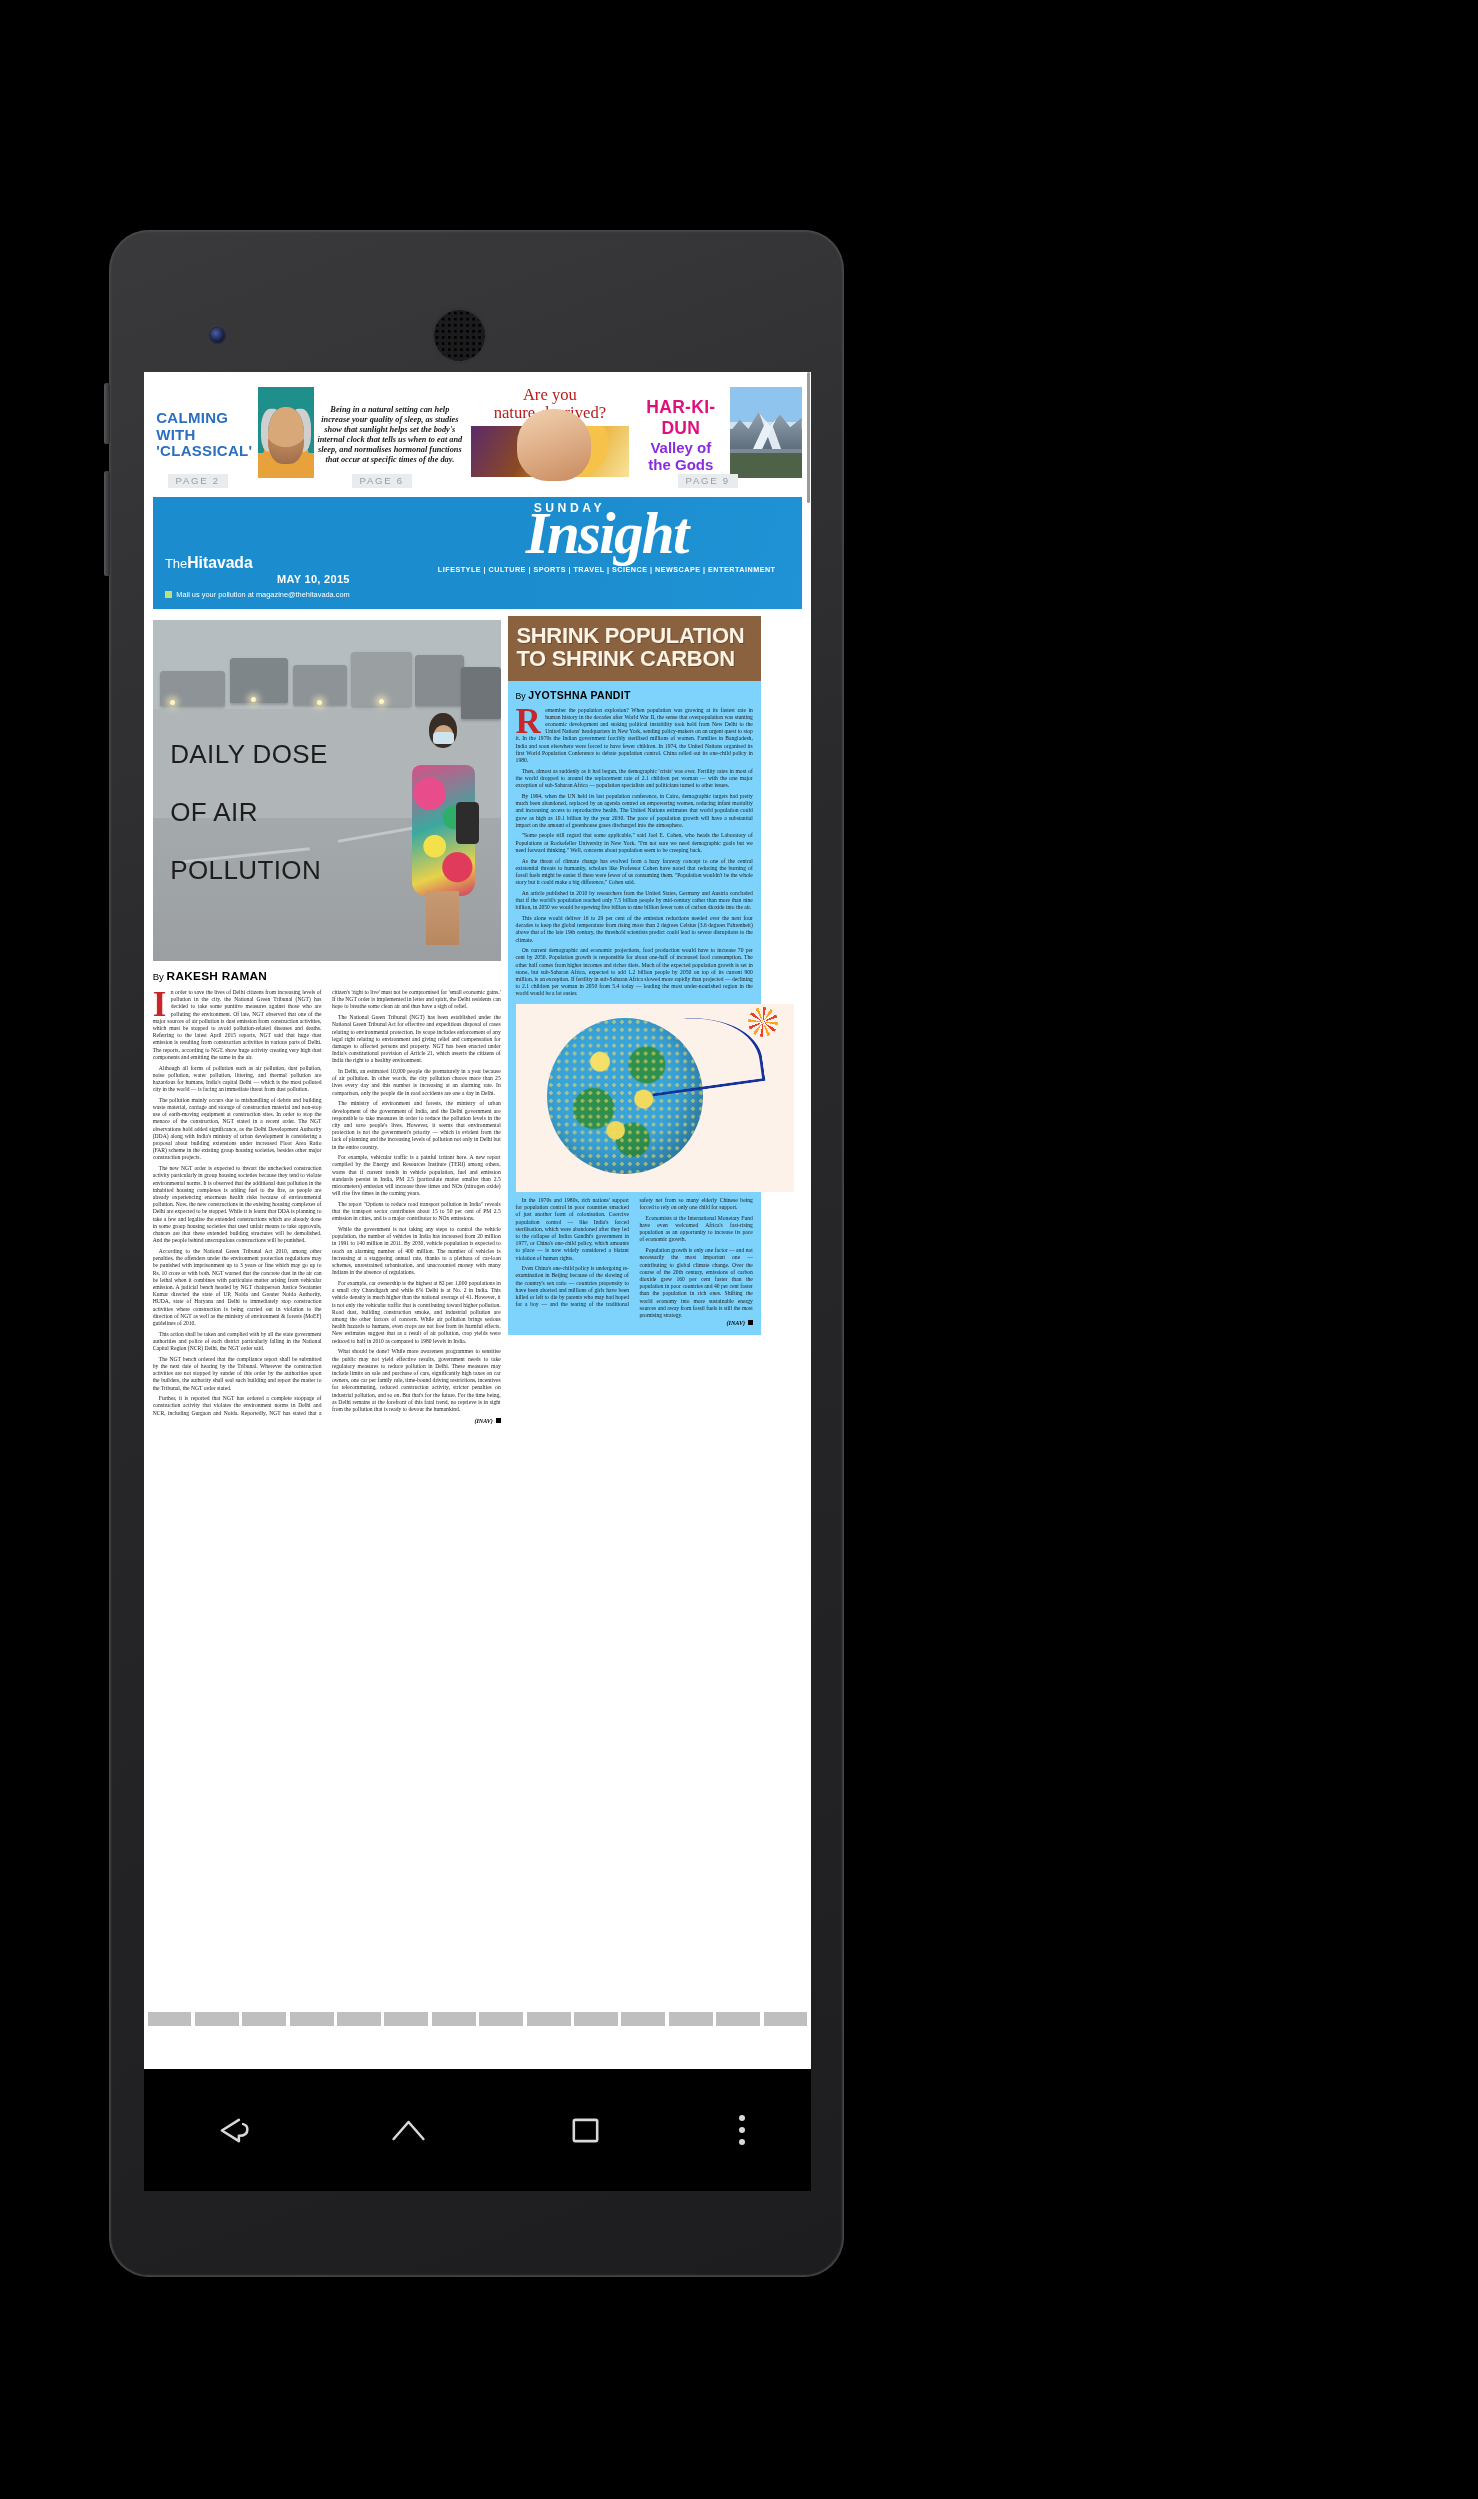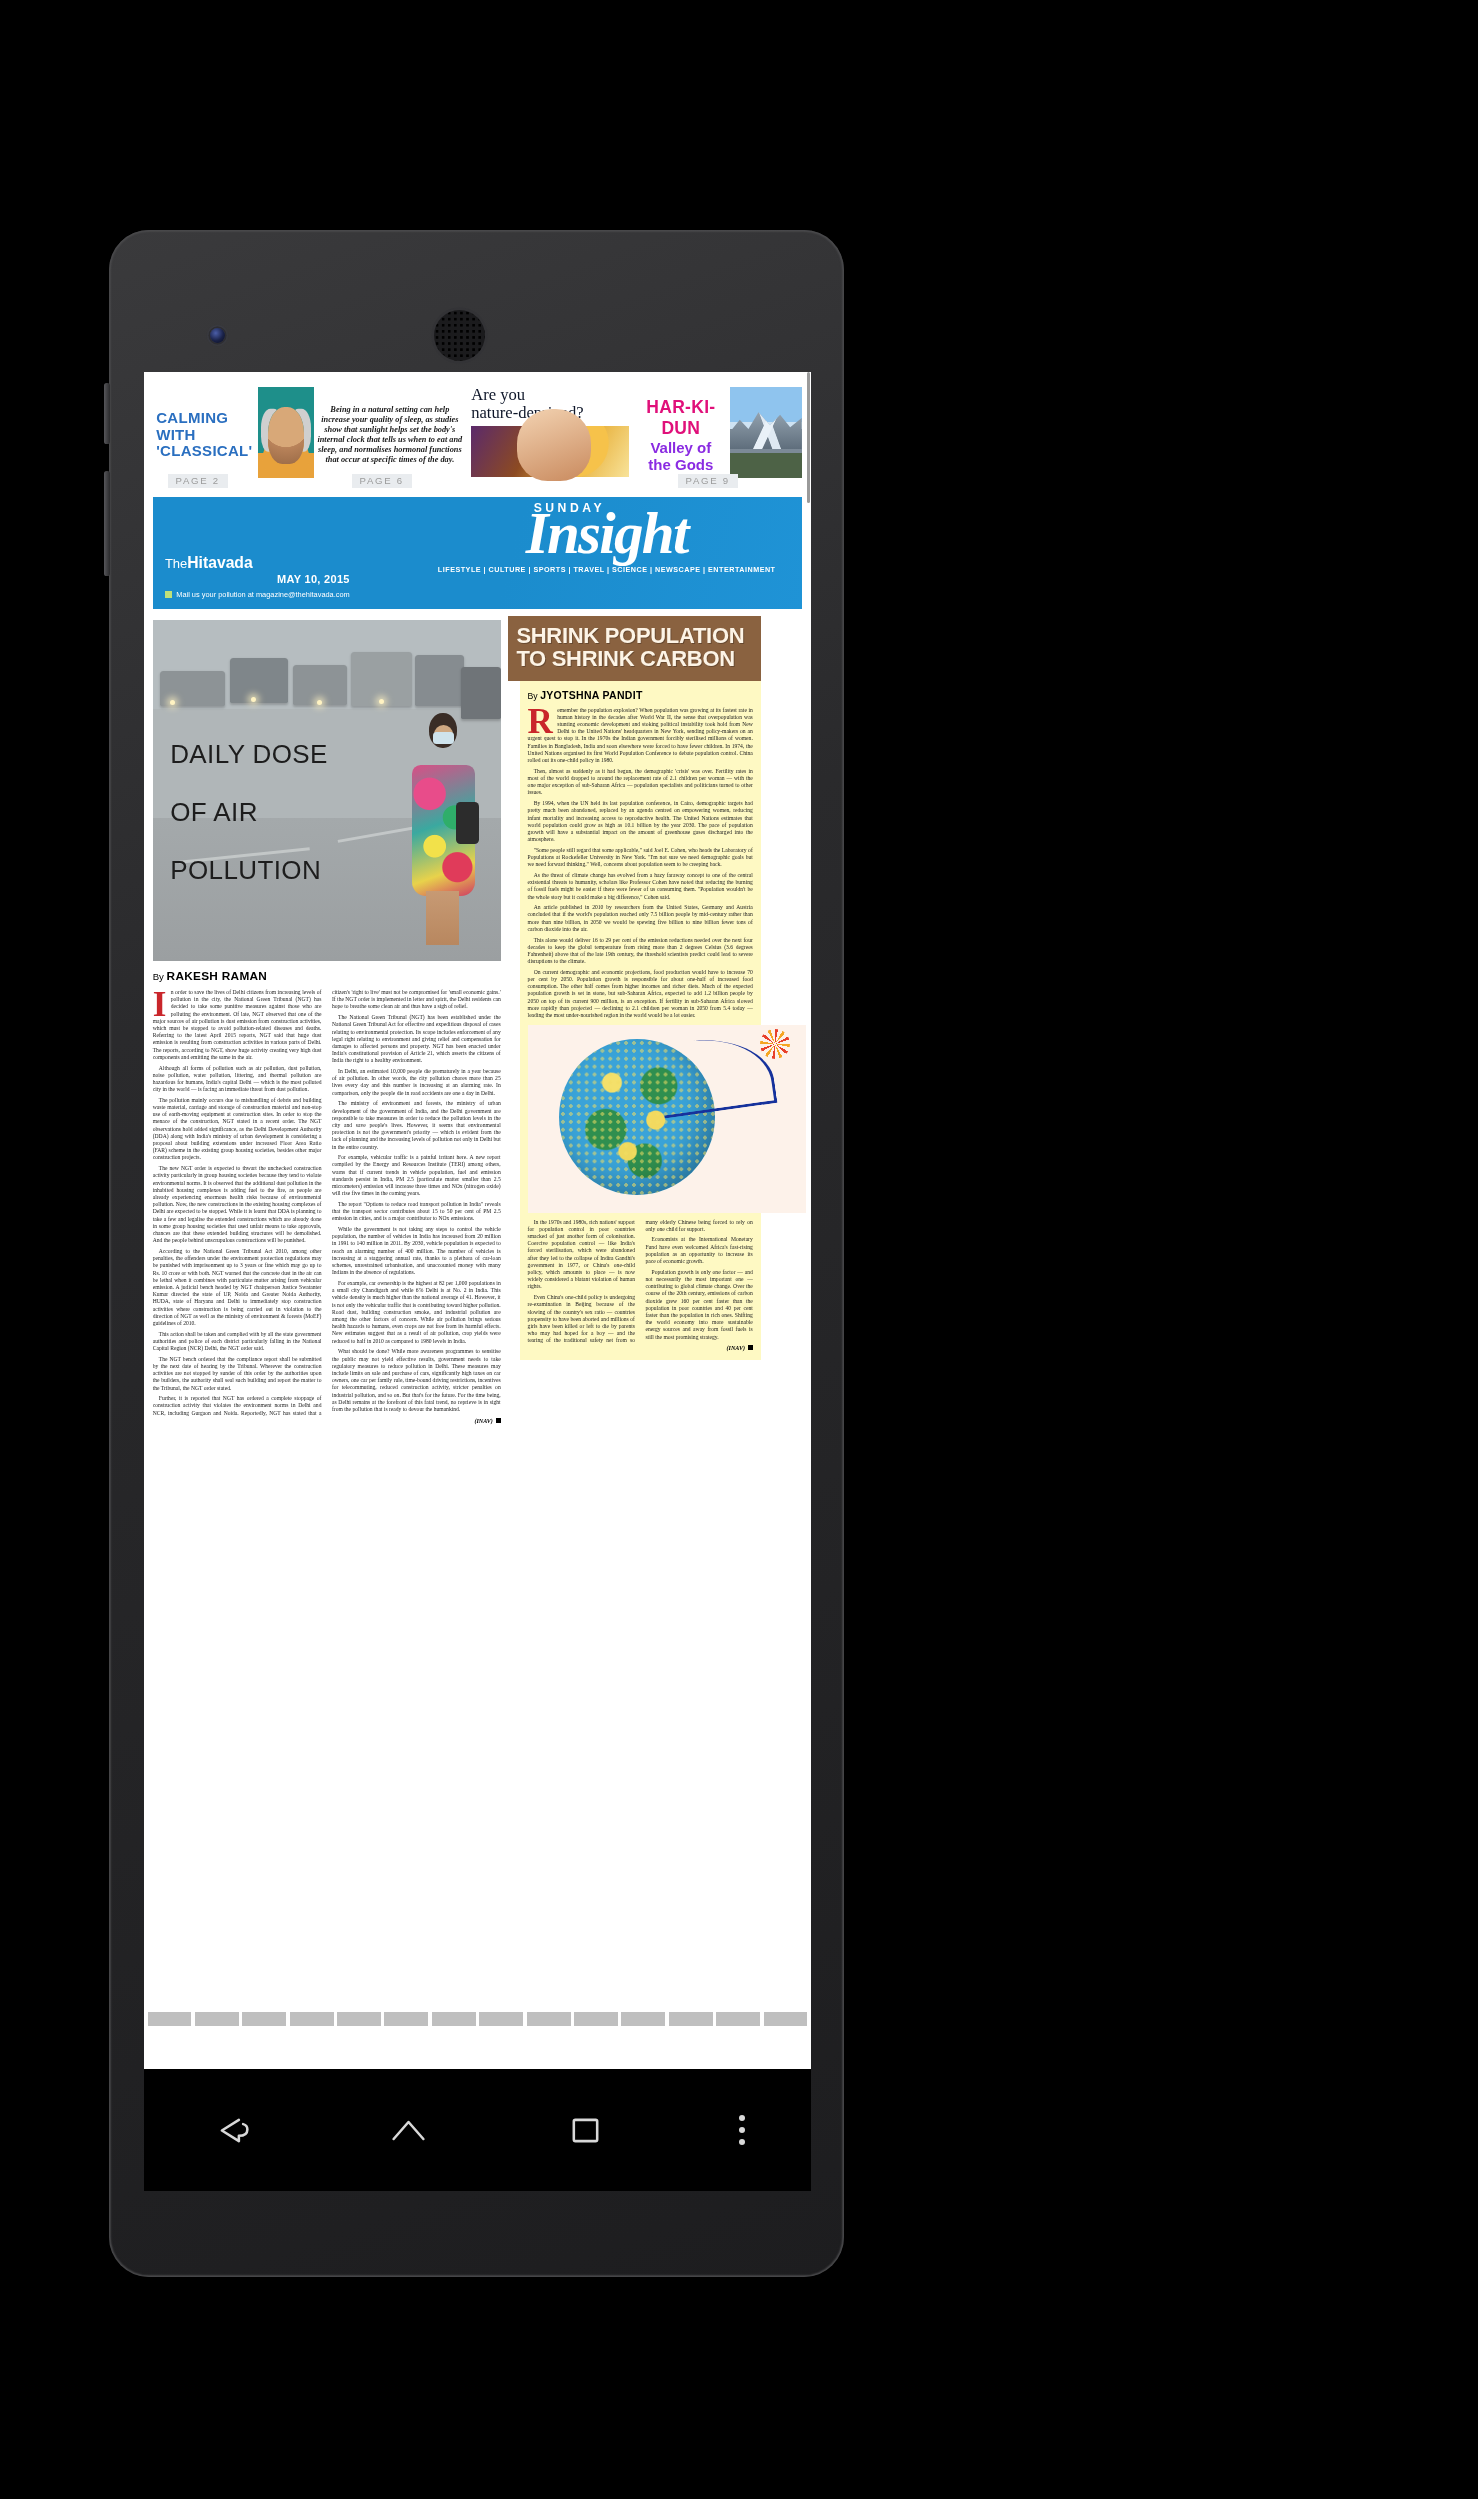--- a/index.html
+++ b/index.html
@@ -82,21 +82,21 @@
   .p1-line{ color:#2a6fc0; font-weight:bold; font-size:15px; line-height:16.6px;
             text-align:left; letter-spacing:0.3px; }
   .pagetag{ position:absolute; bottom:1.7px; font-size:9.6px; letter-spacing:1.7px;
             color:#9b9b9b; background:#e9ecef; padding:1.7px 7.9px; }
   #tag1{ left:15px; } #tag2{ left:5.2px; } #tag3{ left:5.2px; }
 
   .p2-quote{ font-family:"Liberation Serif", serif; font-style:italic;
              font-weight:bold; font-size:8.3px; line-height:10px;
              text-align:center; color:#1a1a1a; }
   .p3-head{ font-family:"Liberation Serif", serif; font-size:16.6px; line-height:18.4px;
-            text-align:left; color:#0f172a; }
+            text-align:center; color:#b91c1c; }
   .p4-a{ color:#e0107a; font-weight:bold; font-size:17.5px; letter-spacing:0.3px; text-align:center;}
   .p4-b{ color:#8a2be2; font-weight:bold; font-size:15px; text-align:center;}
 
   .img-cat{ background:
       radial-gradient(circle at 50% 78%, #e8a23b 0 30%, transparent 31%),
       linear-gradient(#1e8f8a 0 72%, #e8a23b 72% 100%); position:relative;}
   .img-cat::after{content:""; position:absolute; left:18%; top:22%; width:64%; height:62%;
       border-radius:46% 46% 40% 40%;
       background:radial-gradient(circle at 50% 30%, #d8a878 0 52%, #b9835a 53%, #9a6a46 100%);
       box-shadow:-14px -5.2px 0 -7px #cfcfcf, 14px -5.2px 0 -7px #cfcfcf;}
@@ -176,21 +176,21 @@
   .art{ font-family:"Liberation Serif", serif; font-size:5.6px; line-height:7.2px;
         text-align:justify; color:#1c1c1c; }
   .art p{ margin:0 0 3.5px; text-indent:6.1px; }
   .dropcap{ float:left; font-family:"Liberation Serif", serif; font-weight:bold;
             font-size:35px; line-height:27px; color:#c9262b; padding:1.7px 4.4px 0 0; }
 
   
   #rhead{ background:#8a6240; color:#fdf4e6; padding:7.9px 8.7px 9.6px;
           font-size:22px; line-height:23.6px; font-weight:bold; letter-spacing:-0.3px;
           text-shadow:0.9px 0.9px 0 rgba(0,0,0,.25); }
-  #rbody{ background:#fef9c3; padding:7.9px 7.9px 8.7px;margin-left:12px; }
+  #rbody{ background:#7dd3fc; padding:7.9px 7.9px 8.7px; }
   .rbyline{ font-size:8.7px; margin-bottom:6.1px; }
   .rbyline b{ font-size:10.5px; letter-spacing:0.3px; }
 
   #globe{ width:278px; height:188px; margin:6.1px 0 5.2px; position:relative;
           background:#fdf2ea; overflow:hidden;}
   #globe .ball{ position:absolute; left:31.5px; top:14px; width:156px; height:156px;
       border-radius:50%;
       background:
         radial-gradient(circle at 34% 28%, #f4e06a 0 6%, transparent 7%),
         radial-gradient(circle at 62% 52%, #f2d95f 0 7%, transparent 8%),

